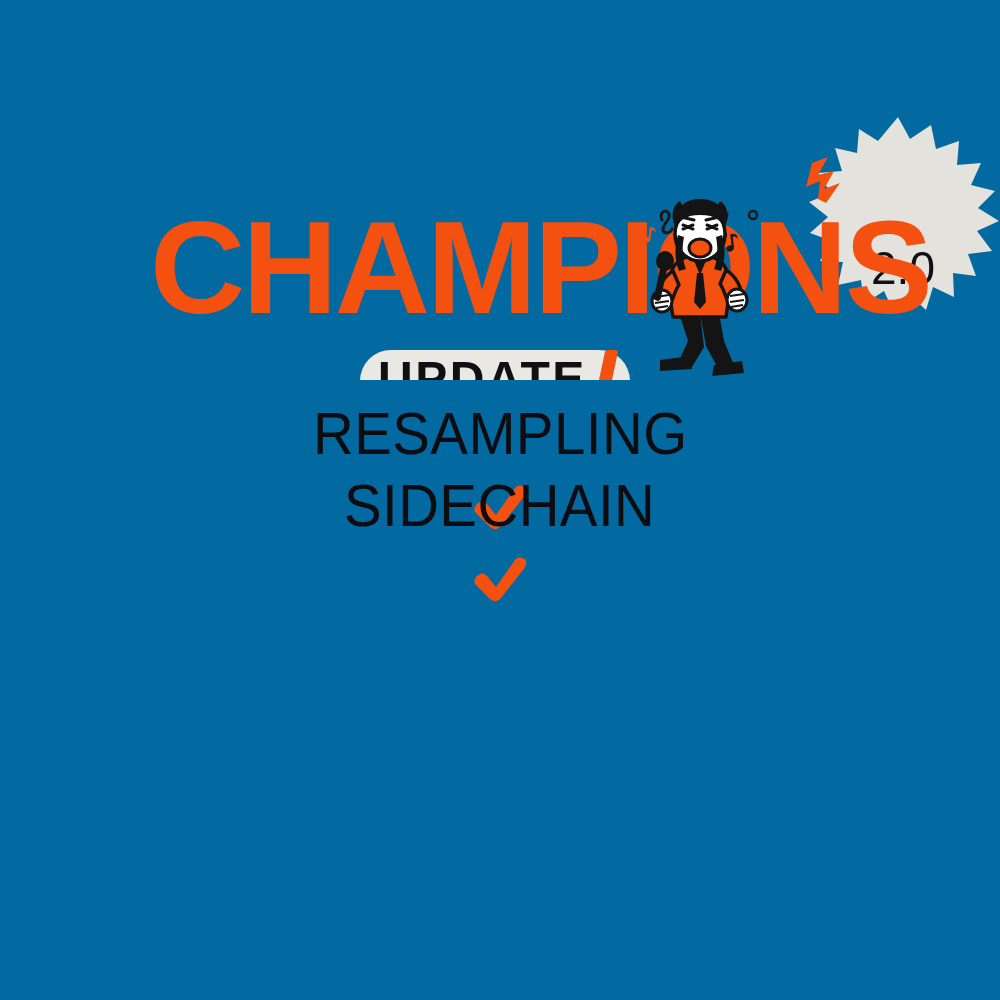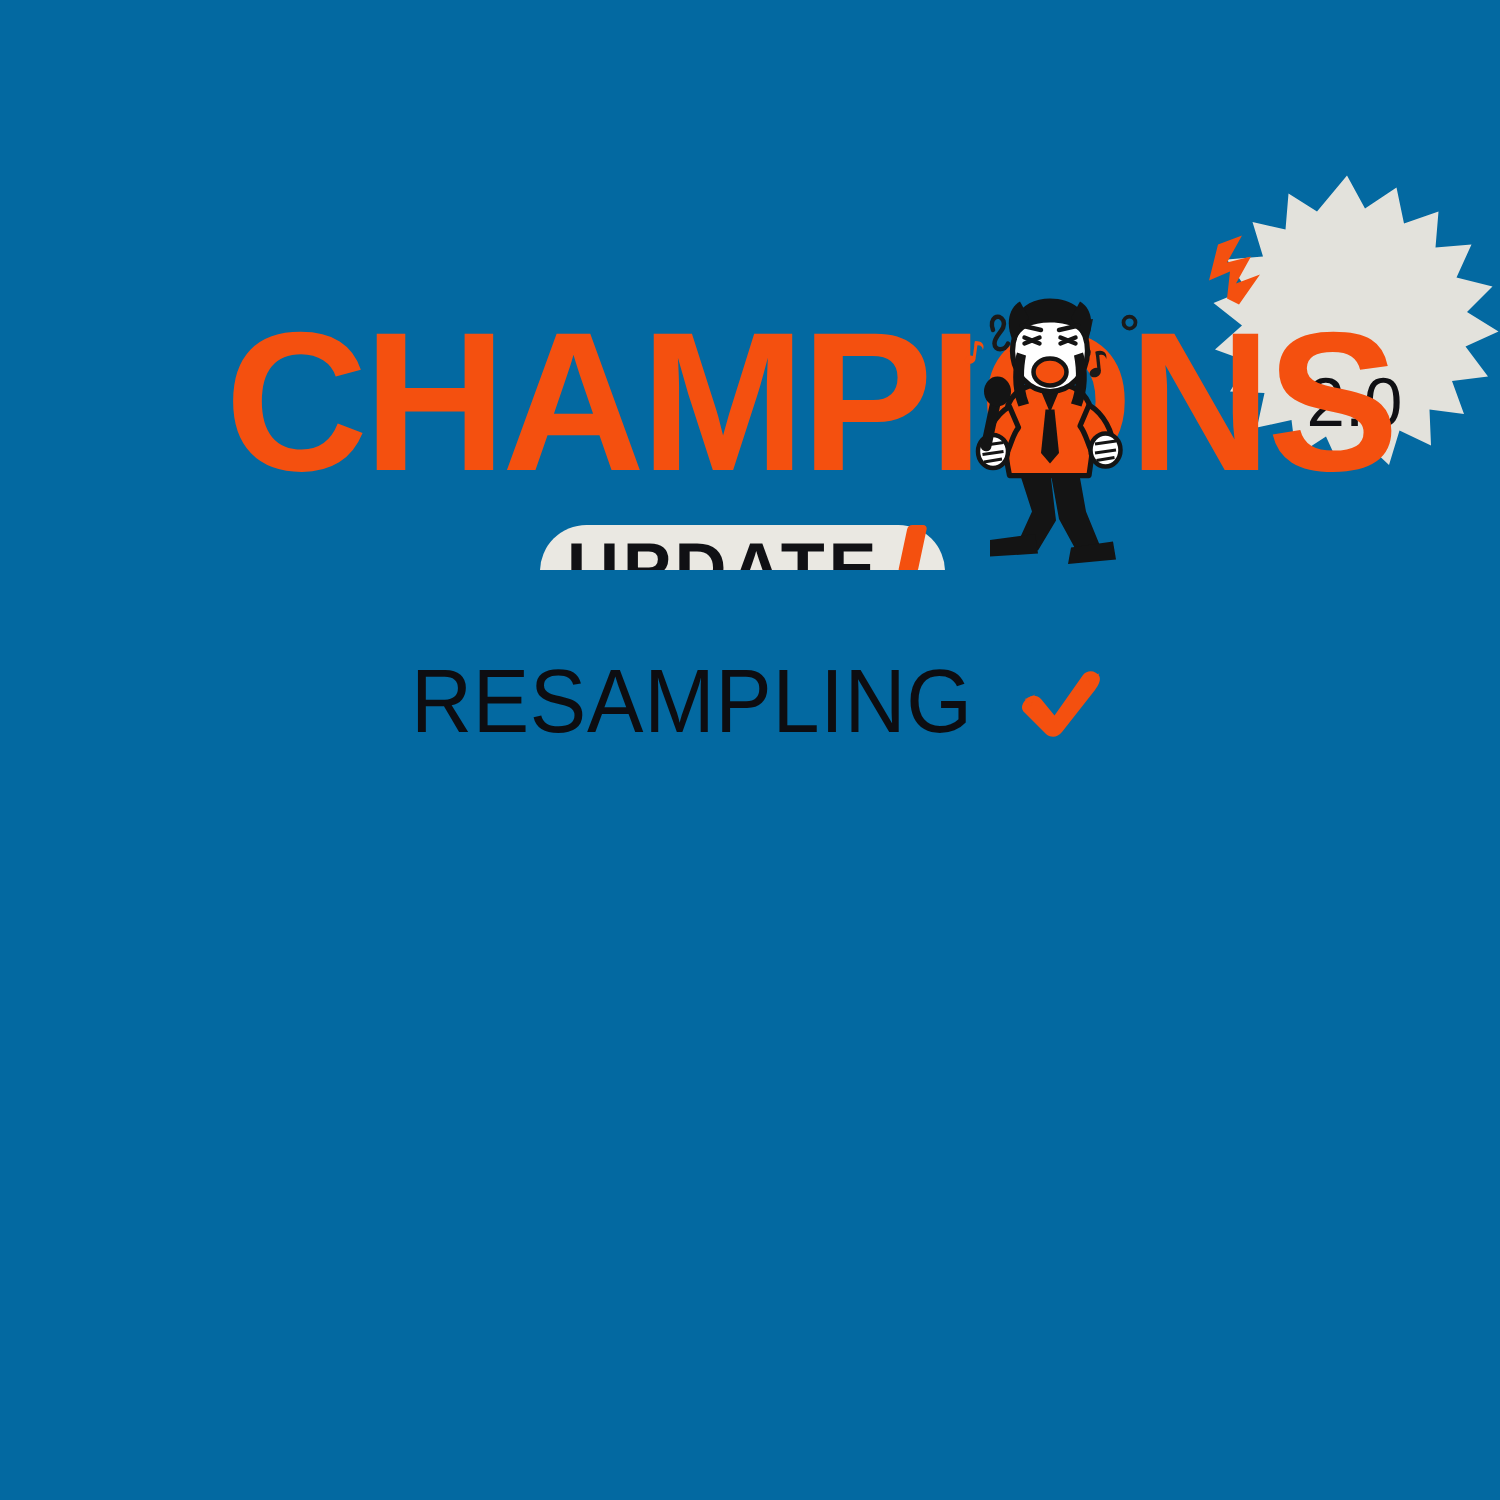--- a/index.html
+++ b/index.html
@@ -74,20 +74,21 @@
     left: 0;
     top: 432px;
     width: 1000px;
   }
   .feature-row {
     display: flex;
     align-items: center;
     justify-content: center;
     height: 72px;
     gap: 16px;
+    flex-direction: column;
   }
   .feature-label {
     font-family: "Liberation Sans", sans-serif;
     font-weight: normal;
     font-size: 60px;
     line-height: 1;
     color: #0d0d11;
     letter-spacing: 0.5px;
     transform: scaleX(0.94);
     transform-origin: center;
@@ -232,17 +233,28 @@
         <svg viewBox="0 0 62 52">
           <path d="M6,27 C9,22 14,20 18,24 L27,35 L46,8 C49,4 55,5 57,9
                    C58,12 56,15 54,18 L32,46 C29,50 24,50 21,47 L7,33 C5,31 5,29 6,27 Z" fill="#f4500f"></path>
           <path d="M48,9 L57,7 L52,16 Z" fill="#f4500f" opacity="0.75"></path>
           <path d="M7,24 L14,21 L11,29 Z" fill="#f4500f" opacity="0.6"></path>
         </svg>
       </span>
     </div>
 
 
+    <div class="feature-row">
+      <span class="feature-label">SIDECHAIN</span>
+      <span class="check-wrap">
+        <svg viewBox="0 0 62 52">
+          <path d="M6,27 C9,22 14,20 18,24 L27,35 L46,8 C49,4 55,5 57,9
+                   C58,12 56,15 54,18 L32,46 C29,50 24,50 21,47 L7,33 C5,31 5,29 6,27 Z" fill="#f4500f"></path>
+          <path d="M48,9 L57,7 L52,16 Z" fill="#f4500f" opacity="0.75"></path>
+          <path d="M7,24 L14,21 L11,29 Z" fill="#f4500f" opacity="0.6"></path>
+        </svg>
+      </span>
+    </div>
 
 
 
   </div>
 </div>
 
 </body></html>

